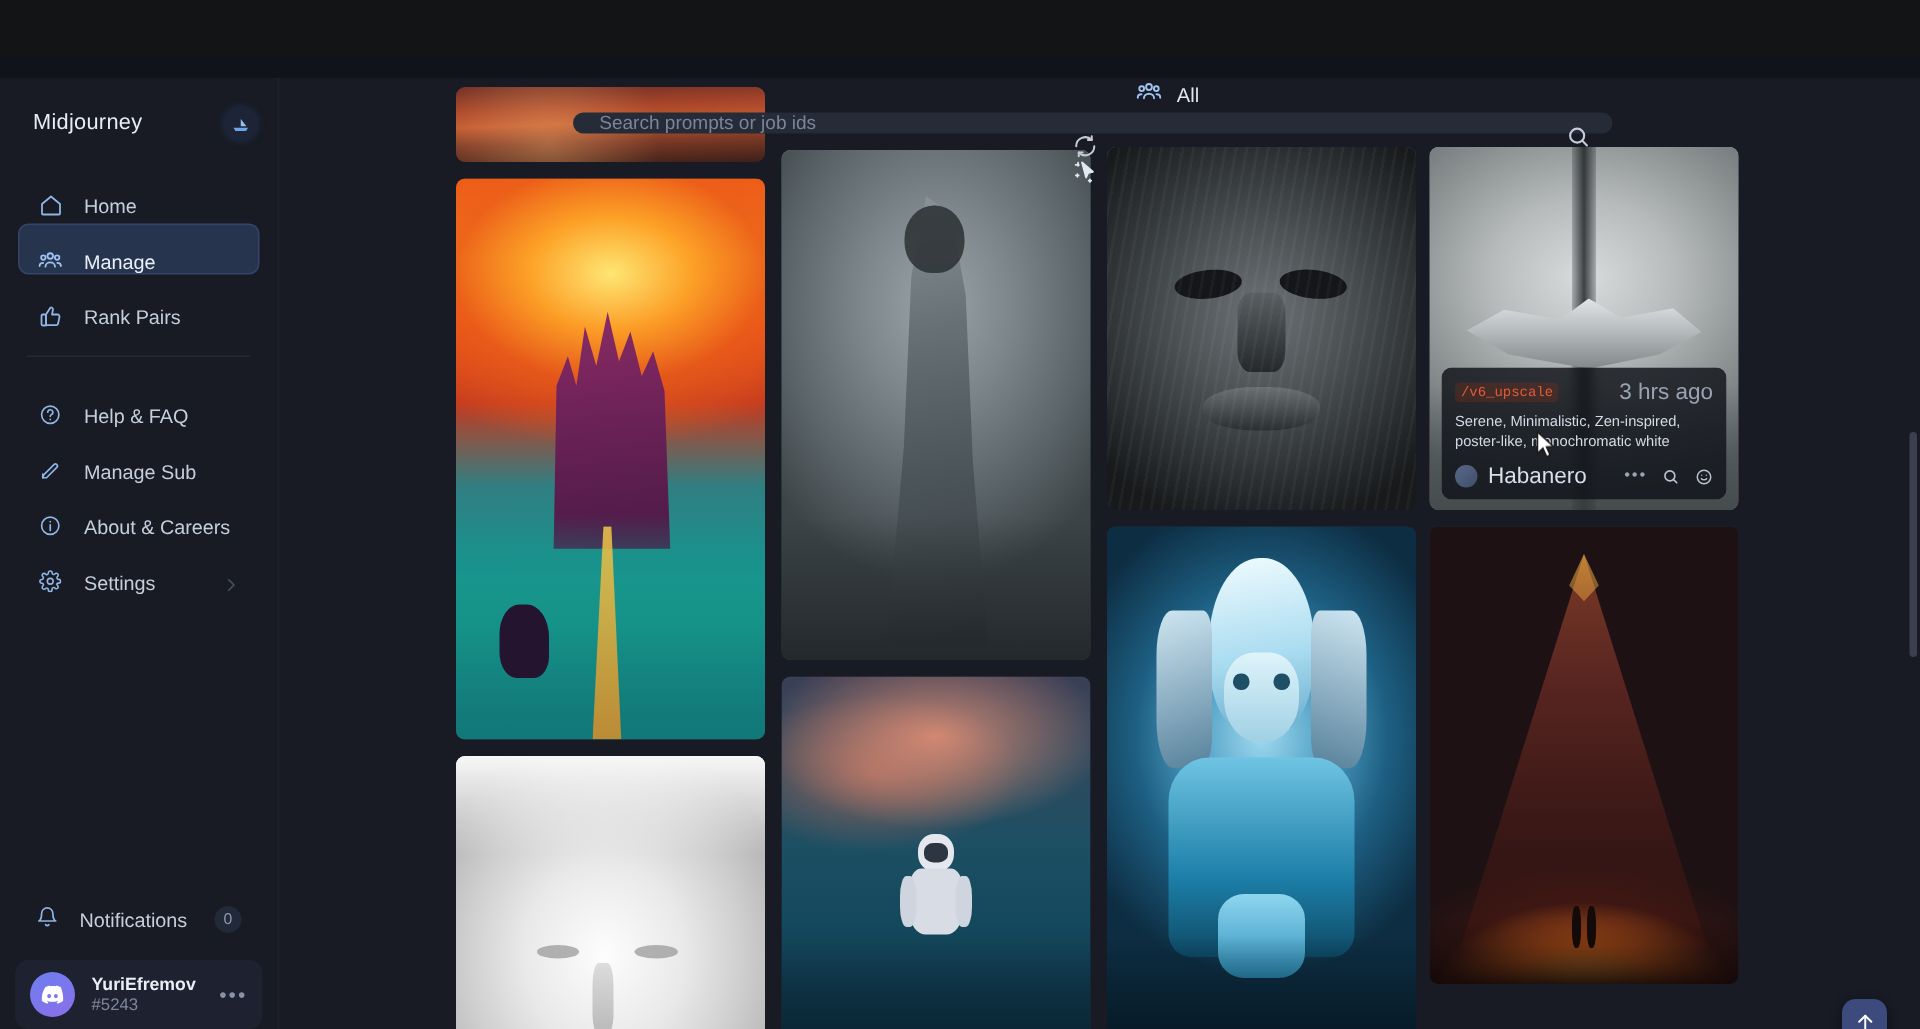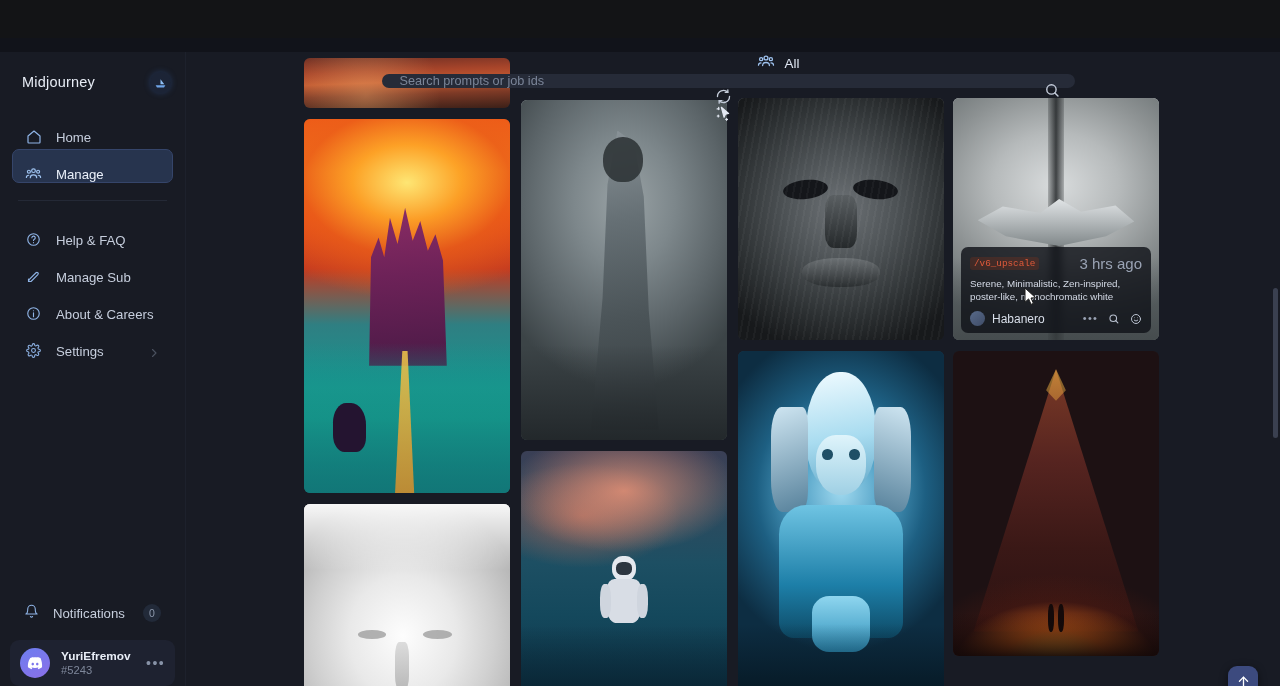--- a/index.html
+++ b/index.html
@@ -117,21 +117,21 @@
   }
   .info-head { display:flex; align-items:center;text-align:center; }
   .cmd-tag {
     color:#e05a3a; font-size:9.3px; font-family:"Liberation Mono", monospace;
     background:rgba(150,50,25,.26); padding:1px 4px; border-radius:3px;
   }
   .info-time { margin-left:auto; color:#9aa3b4; font-size:15px; }
   .info-prompt { color:#d4dae6; font-size:9.8px; line-height:1.35; margin-top:5px; }
   .info-foot { display:flex; align-items:center; gap:7px; margin-top:8px; }
   .info-av { width:15px; height:15px; border-radius:50%; background:linear-gradient(140deg,#586a8a,#3f4c66); flex:0 0 15px; }
-  .info-user { color:#d9dfea; font-size:12px; }
+  .info-user { color:#d9dfea; font-size:15px; }
   .info-acts { margin-left:auto; display:flex; align-items:center; gap:10px; }
   .info-acts > span { cursor:pointer; display:flex; align-items:center; justify-content:center; }
   .dots { color:#9aa3b4; font-size:11px; letter-spacing:1.2px; line-height:1; }
 
   
   #to-top {
     position:absolute; right:22px; bottom:4px; width:30px; height:30px;
     border-radius:9px; background:#3c4a7e; cursor:pointer;
     display:flex; align-items:center; justify-content:center;
     box-shadow:0 2px 8px rgba(0,0,0,.45);
@@ -178,20 +178,29 @@
             <circle cx="12" cy="8" r="2.6"></circle>
               <circle cx="5.5" cy="9.5" r="2.1"></circle>
               <circle cx="18.5" cy="9.5" r="2.1"></circle>
             <path d="M7.5 18c0-2.3 2-4 4.5-4s4.5 1.7 4.5 4"></path>
             <path d="M2 17.5c0-1.8 1.4-3 3.3-3M22 17.5c0-1.8-1.4-3-3.3-3"></path>
           </svg>
         </span>
         <span>Manage</span>
       </div>
 
+      <div class="nav-item">
+        <span class="nav-ico">
+          <svg width="16" height="16" viewBox="0 0 24 24" fill="none" stroke="#8fb4e6" stroke-width="1.8" stroke-linecap="round" stroke-linejoin="round">
+            <path d="M7 21V10l4.5-7A2 2 0 0 1 14 5l-1 5h5.5a2 2 0 0 1 2 2.4l-1.4 6.6a2 2 0 0 1-2 1.6H7z"></path>
+            <rect x="2.5" y="10" width="4.5" height="11" rx="1.2"></rect>
+          </svg>
+        </span>
+        <span>Rank Pairs</span>
+      </div>
     </div>
 
     <div class="nav-divider"></div>
 
     <div class="nav-group">
       <div class="nav-item">
         <span class="nav-ico">
           <svg width="15" height="15" viewBox="0 0 24 24" fill="none" stroke="#8fb4e6" stroke-width="1.8" stroke-linecap="round" stroke-linejoin="round">
             <circle cx="12" cy="12" r="9.2"></circle>
               <path d="M9.4 9.3a2.7 2.7 0 1 1 3.6 2.6c-.7.3-1 .9-1 1.7"></path>

